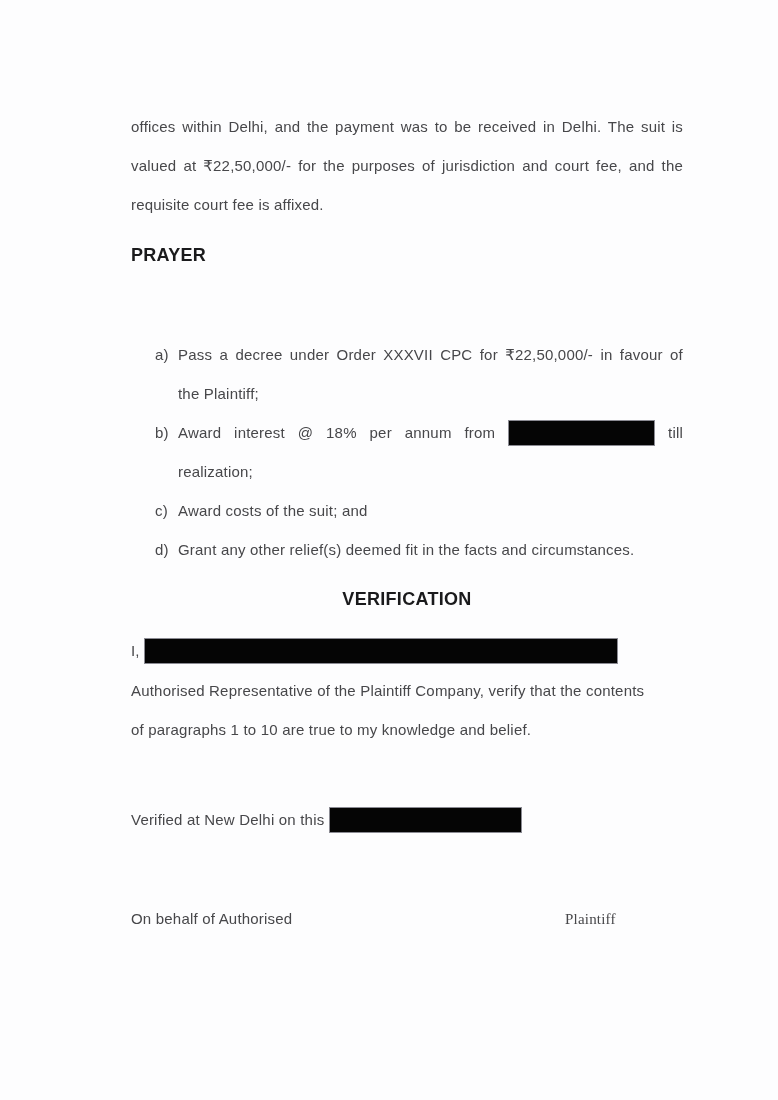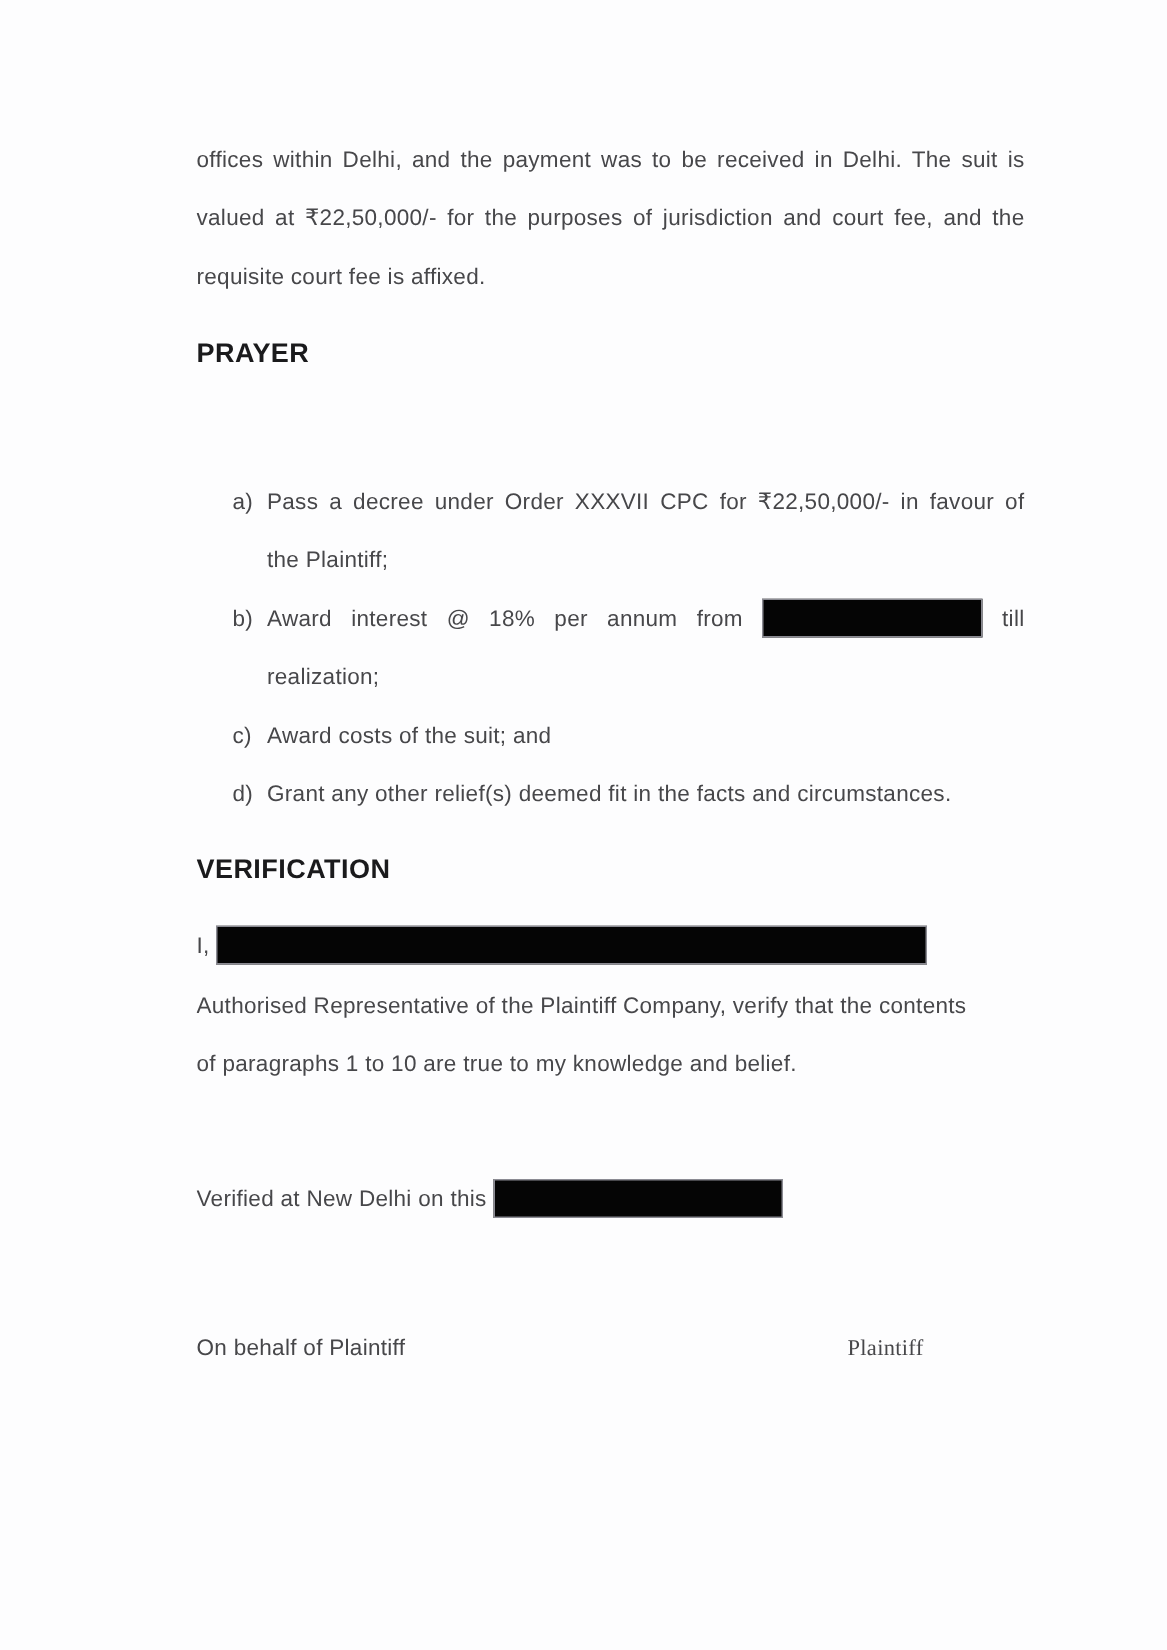--- a/index.html
+++ b/index.html
@@ -16,35 +16,36 @@
     color:#47474a;
     font-size:15px;
     letter-spacing:0.2px;
   }
   .line {
     position:absolute;
     left:131px; width:552px;
     height:20px; line-height:20px;
     white-space:nowrap;
     overflow:hidden;
+    margin-top:20px;
   }
   .tall { height:28px; line-height:28px; }
   .just {
     white-space:normal;
     text-align:justify;
     overflow:hidden;
   }
   .just::after { content:""; display:inline-block; width:100%; height:0; }
   .heading {
     font-weight:bold;
     color:#1a1a1c;
     font-size:18px;
     letter-spacing:0.3px;
   }
-  .centered { text-align:left; }
+  .centered { text-align:center; }
   .list { left:155px; width:528px; }
   .marker { position:absolute; left:0; top:0; }
   .ltext {
     display:block; margin-left:23px;
     height:20px; line-height:20px;
     overflow:hidden;
   }
   .ltext.tall { height:28px; line-height:28px; }
   .ltext.just { white-space:normal; }
   .redact {
@@ -111,17 +112,17 @@
 
   <div class="line" style="top:661px">Authorised Representative of the Plaintiff Company, verify that the contents</div>
   <div class="line" style="top:700px">of paragraphs 1 to 10 are true to my knowledge and belief.</div>
 
   <div class="line tall" style="top:786px">
     <span>Verified at New Delhi on this</span>
     <span class="redact r-date"></span>
   </div>
 
   <div class="line" style="top:889px">
-    <span>On behalf of Plaintiff</span>
+    <span>On behalf of Authorised</span>
     <span class="sig-right">Plaintiff</span>
   </div>
 
 </div>
 
 </body></html>

